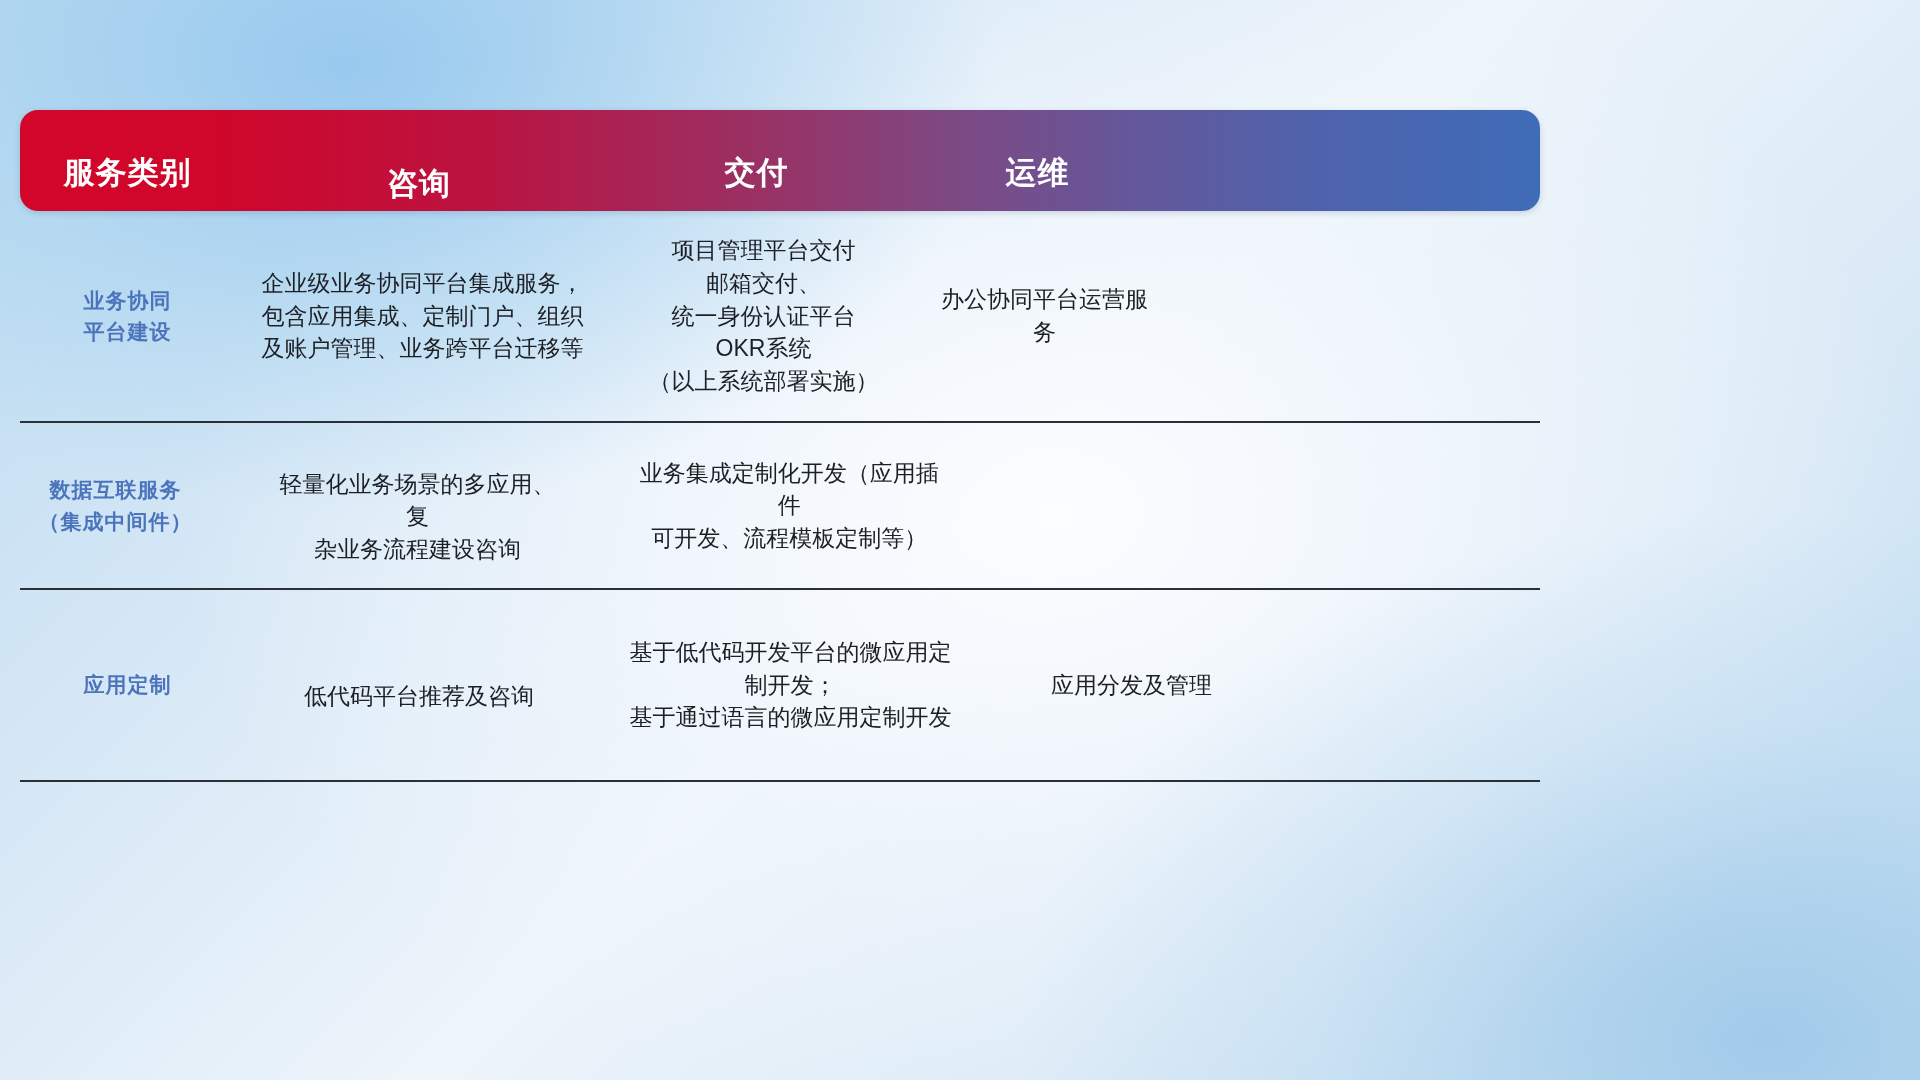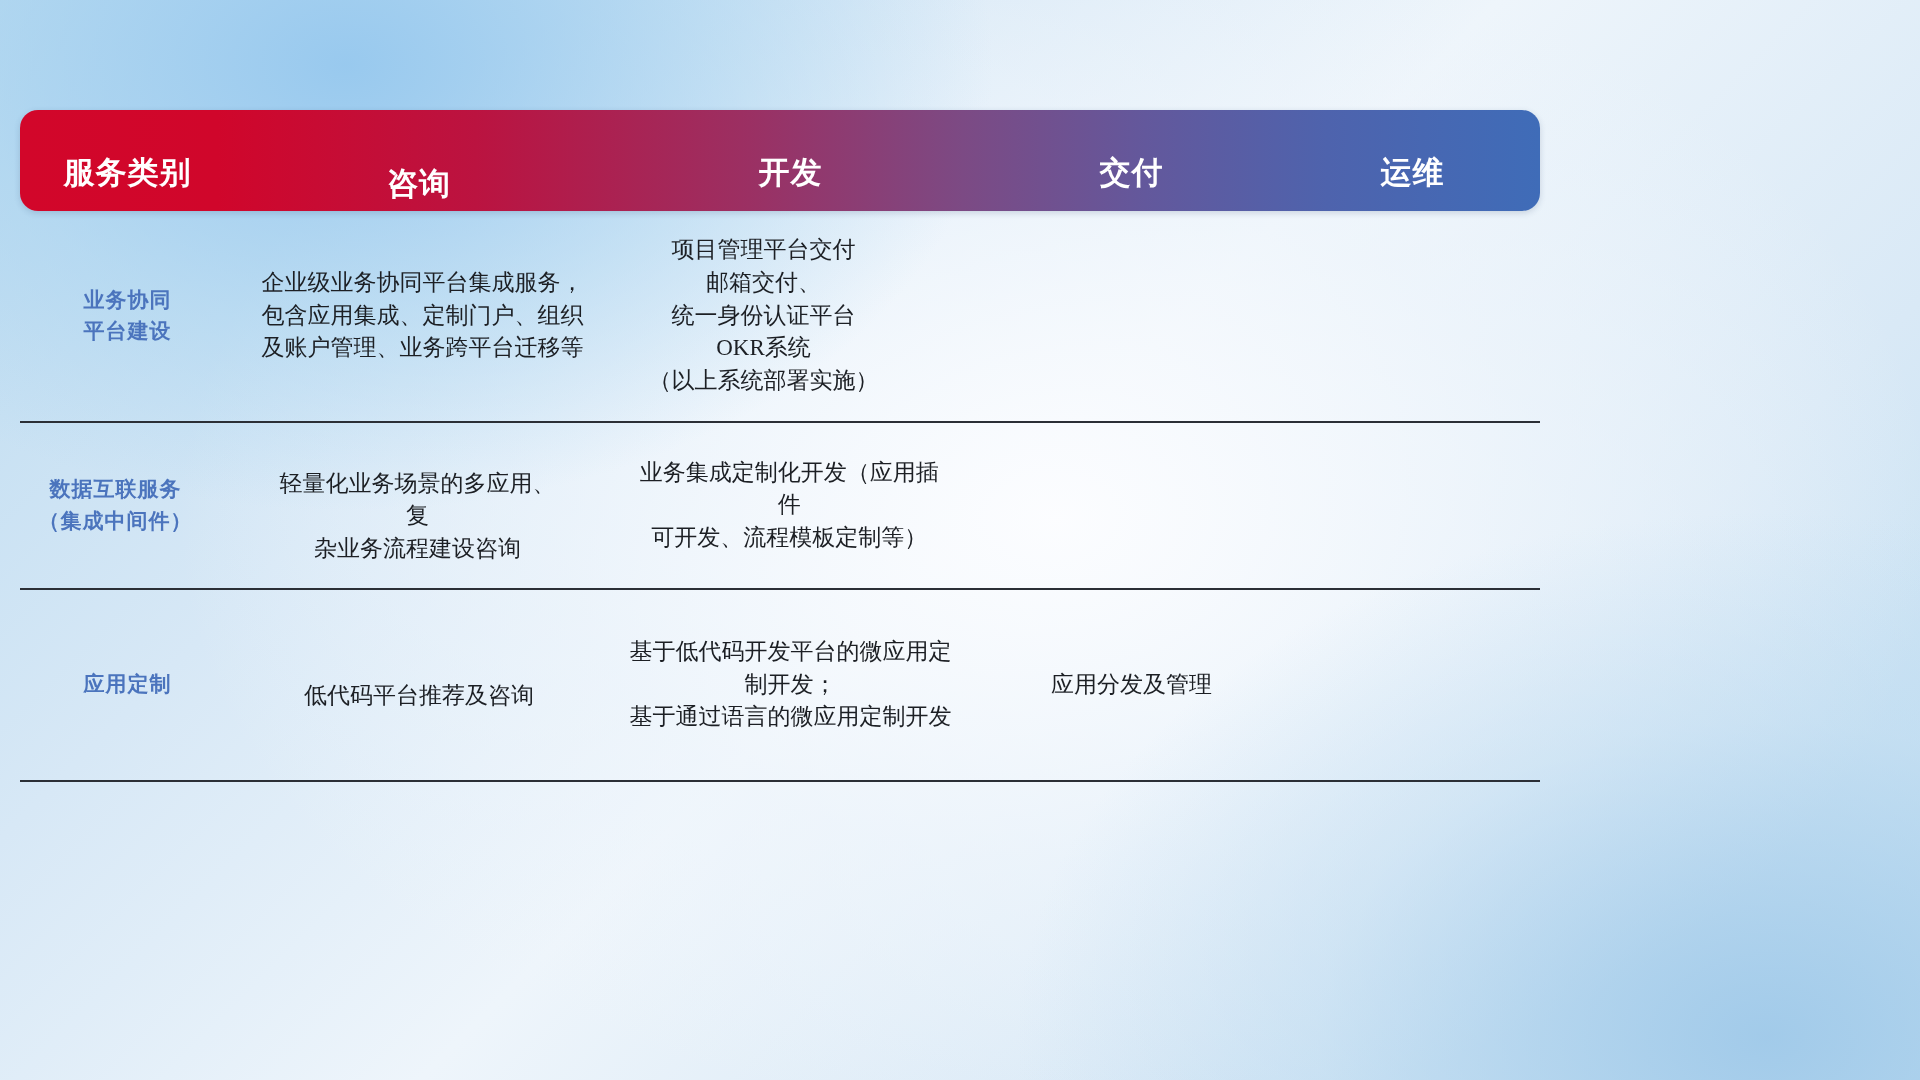--- a/index.html
+++ b/index.html
@@ -85,21 +85,20 @@
     display: flex;
     align-items: center;
     justify-content: center;
     box-sizing: border-box;
     font-size: 23px;
     color: #1c1f24;
     line-height: 1.42;
     text-align: center;
     padding: 6px 14px;
     white-space: pre-line;
-    font-family: Liberation Serif, serif;
   }
 
   .td.cat {
     color: #4b74bd;
     font-weight: bold;
     font-size: 21px;
     line-height: 1.5;
     letter-spacing: 1px;
   }
 
@@ -130,41 +129,41 @@
 </head>
 <body>
 
 <div id="slide">
 
   <div id="table-wrap">
 
     <div class="table-header">
       <div class="th c1">服务类别</div>
       <div class="th c2">咨询</div>
-      <div class="th c3">开发</div>
       <div class="th c4">交付</div>
       <div class="th c5">运维</div>
     </div>
 
     <div class="table-body">
 
       <div class="row r1">
         <div class="vline v1"></div>
         <div class="vline v2"></div>
         <div class="vline v3"></div>
         <div class="td cat c1">业务协同
 平台建设</div>
         <div class="td c3">企业级业务协同平台集成服务，
 包含应用集成、定制门户、组织
 及账户管理、业务跨平台迁移等</div>
         <div class="td c4">项目管理平台交付
 邮箱交付、
 统一身份认证平台
 OKR系统
 （以上系统部署实施）</div>
+        <div class="td c5">办公协同平台运营服务</div>
       </div>
 
       <div class="row r2">
         <div class="vline v1"></div>
         <div class="vline v2"></div>
         <div class="vline v3"></div>
         <div class="td cat c1">数据互联服务
 （集成中间件）</div>
         <div class="td c2">轻量化业务场景的多应用、复
 杂业务流程建设咨询</div>

